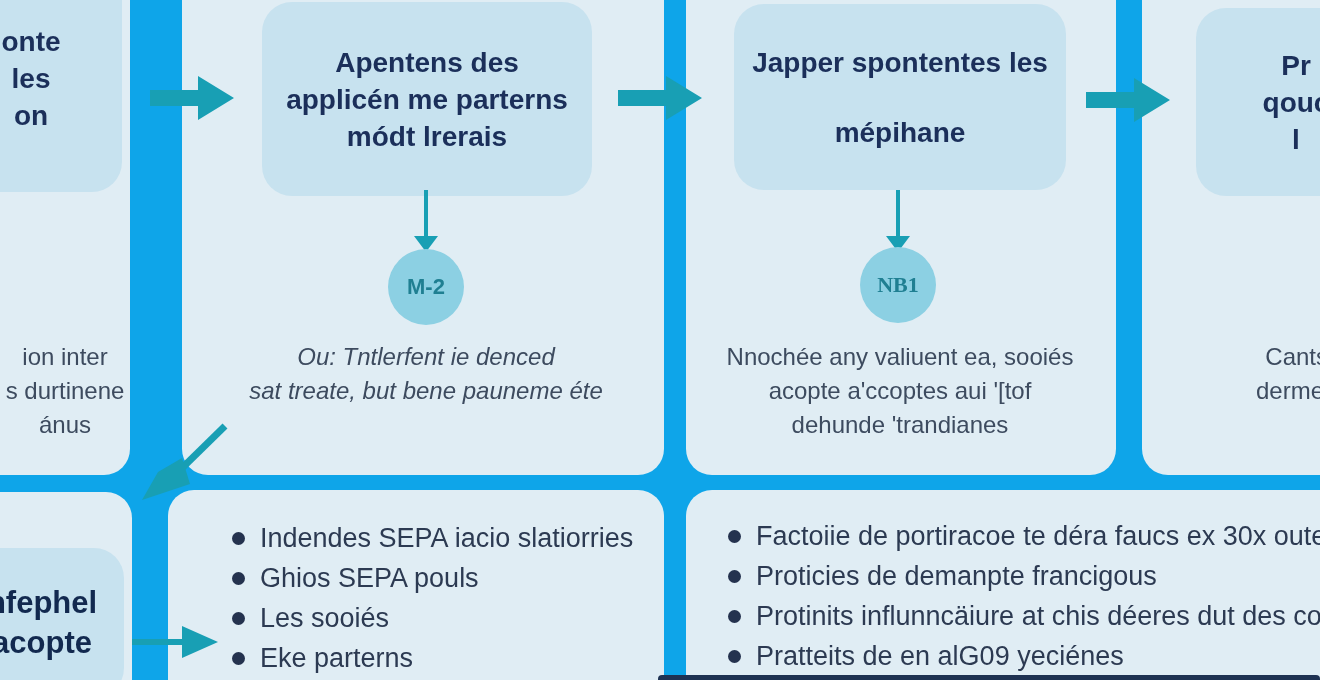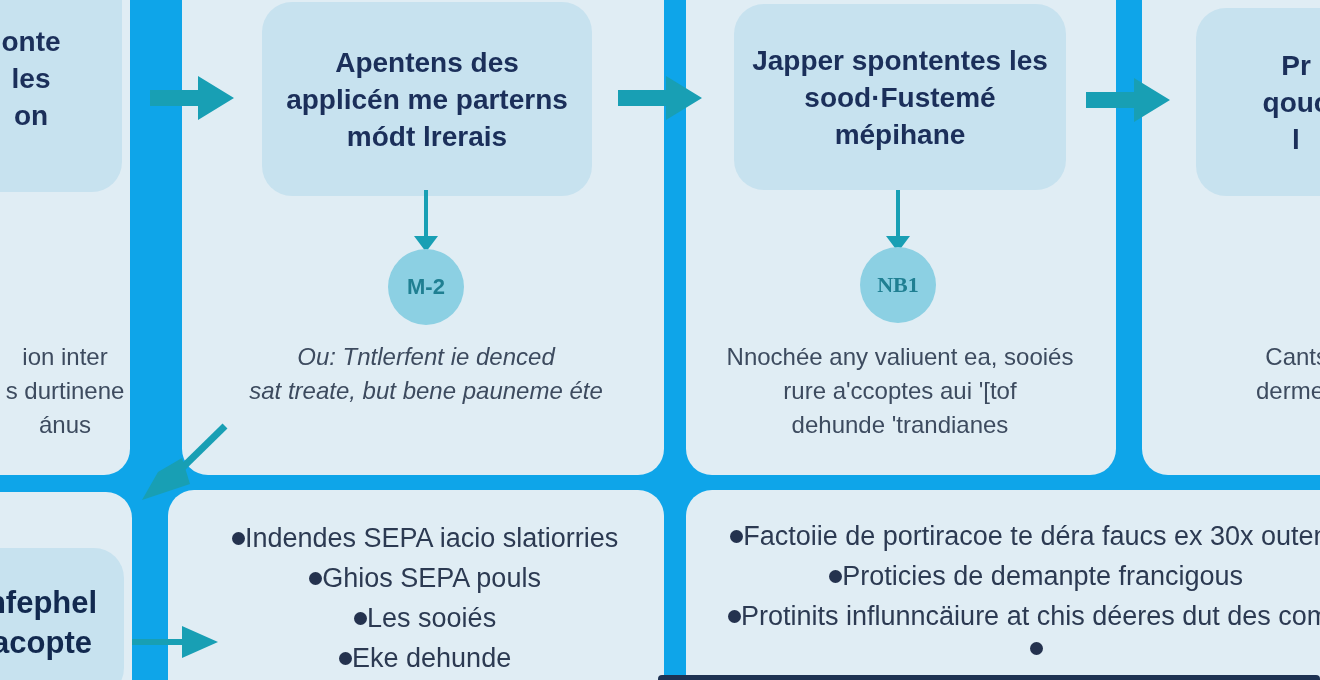--- a/index.html
+++ b/index.html
@@ -23,21 +23,21 @@
     display:flex;align-items:center;justify-content:center;
   }
   .harrow{position:absolute;}
   .vline{position:absolute;width:4px;background:#189fb4;}
   .vhead{
     position:absolute;width:0;height:0;
     border-left:12px solid transparent;border-right:12px solid transparent;
     border-top:16px solid #189fb4;
   }
   .bullets{position:absolute;display:flex;flex-direction:column;gap:11px;}
-  .bullet-row{display:flex;align-items:center;white-space:nowrap;justify-content:center;}
+  .bullet-row{display:flex;align-items:center;gap:15px;white-space:nowrap;}
   .bullet-dot{width:13px;height:13px;border-radius:50%;background:#24324e;flex:0 0 auto;}
   .bullet-text{color:#2c3a52;font-size:27px;line-height:29px;}
   .bigbox{
     position:absolute;background:#c7e2ef;border-radius:30px;
     display:flex;flex-direction:column;justify-content:center;align-items:center;
     color:#12294f;font-weight:bold;font-size:31px;line-height:40px;text-align:center;
   }
   .bottombar{position:absolute;background:#1e3252;border-radius:4px 4px 0 0;}
   svg{display:block;}
 </style>
@@ -57,23 +57,22 @@
   <div class="box" style="left:-60px;top:-36px;width:182px;height:228px;">
     <div>onte</div>
     <div>les</div>
     <div>on</div>
   </div>
   <div class="box" style="left:262px;top:2px;width:330px;height:194px;">
     <div>Apentens des</div>
     <div>applicén me parterns</div>
     <div>módt lrerais</div>
   </div>
-  <div class="box" style="left:734px;top:4px;width:332px;height:186px;">
+  <div class="box" style="left:734px;top:4px;width:332px;height:186px;gap:33px;">
     <div>Japper spontentes les</div>
-    <div>sood·Fustemé</div>
     <div>mépihane</div>
   </div>
   <div class="box" style="left:1196px;top:8px;width:200px;height:188px;">
     <div>Pr</div>
     <div>qouc</div>
     <div>l</div>
   </div>
 
   <div class="harrow" style="left:150px;top:76px;">
     <svg width="84" height="44" viewBox="0 0 84 44">
@@ -107,21 +106,21 @@
     <div>ion inter</div>
     <div>s durtinene</div>
     <div>ánus</div>
   </div>
   <div class="note" style="left:206px;top:340px;width:440px;font-style:italic;">
     <div>Ou: Tntlerfent ie denced</div>
     <div>sat treate, but bene pauneme éte</div>
   </div>
   <div class="note" style="left:690px;top:340px;width:420px;">
     <div>Nnochée any valiuent ea, sooiés</div>
-    <div>rure a'ccoptes aui '[tof</div>
+    <div>acopte a'ccoptes aui '[tof</div>
     <div>dehunde 'trandianes</div>
   </div>
   <div class="note" style="left:1196px;top:340px;width:240px;">
     <div>Cantsenv</div>
     <div>dermendes</div>
   </div>
 
   <div class="harrow" style="left:128px;top:420px;">
     <svg width="100" height="90" viewBox="0 0 100 90">
       <line x1="97" y1="6" x2="48" y2="54" stroke="#189fb4" stroke-width="7"></line>
@@ -148,37 +147,38 @@
     <div class="bullet-row">
       <span class="bullet-dot"></span>
       <span class="bullet-text">Ghios SEPA pouls</span>
     </div>
     <div class="bullet-row">
       <span class="bullet-dot"></span>
       <span class="bullet-text">Les sooiés</span>
     </div>
     <div class="bullet-row">
       <span class="bullet-dot"></span>
-      <span class="bullet-text">Eke dehunde</span>
+      <span class="bullet-text">Eke parterns</span>
     </div>
   </div>
 
   <div class="bullets" style="left:728px;top:522px;">
     <div class="bullet-row">
       <span class="bullet-dot"></span>
       <span class="bullet-text">Factoiie de portiracoe te déra faucs ex 30x outens</span>
     </div>
     <div class="bullet-row">
       <span class="bullet-dot"></span>
       <span class="bullet-text">Proticies de demanpte francigous</span>
     </div>
     <div class="bullet-row">
       <span class="bullet-dot"></span>
       <span class="bullet-text">Protinits influnncäiure at chis déeres dut des comp</span>
     </div>
     <div class="bullet-row">
       <span class="bullet-dot"></span>
+      <span class="bullet-text">Pratteits de en alG09 yeciénes</span>
     </div>
   </div>
 
   <div class="bottombar" style="left:658px;top:675px;width:662px;height:6px;"></div>
 
 </div>
 
 </body></html>

